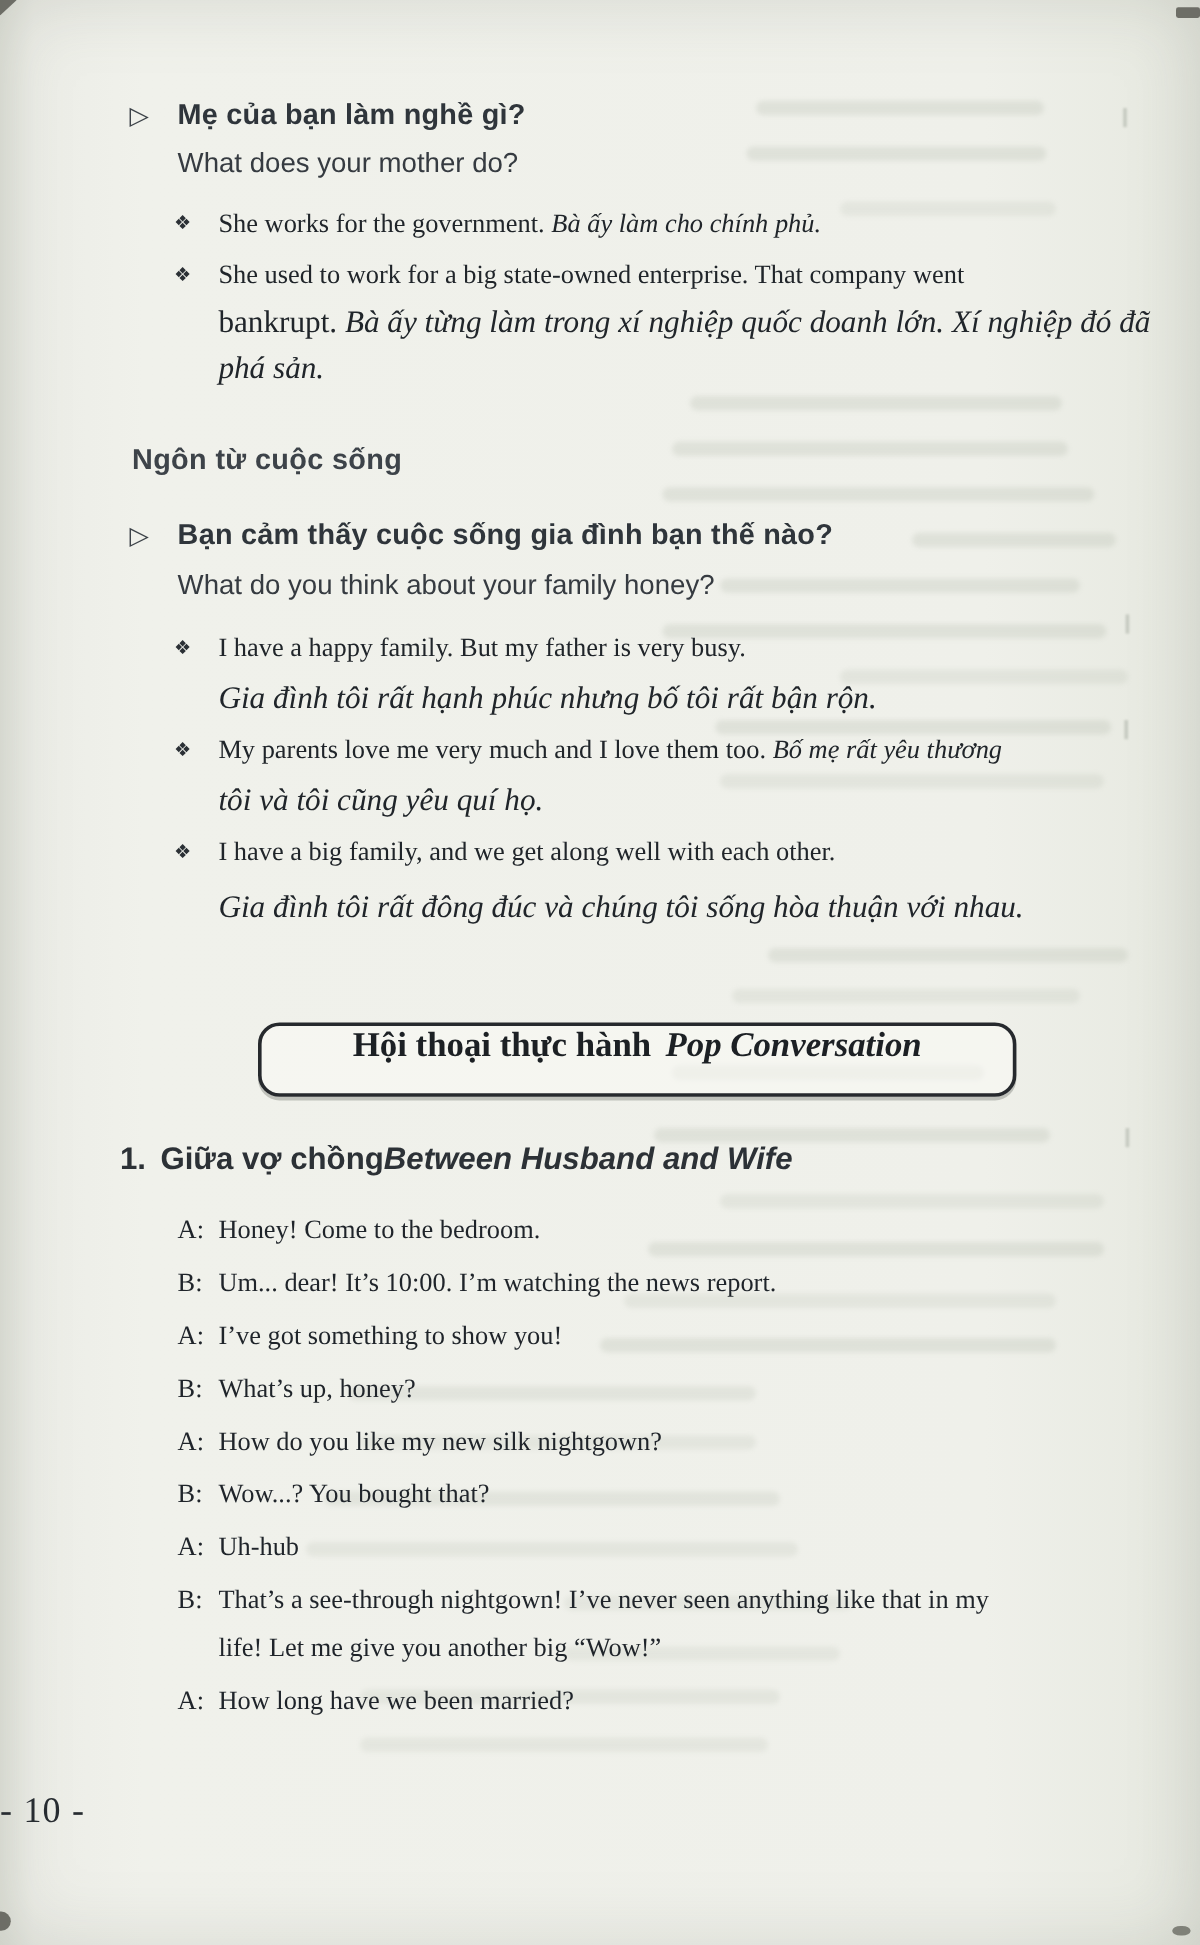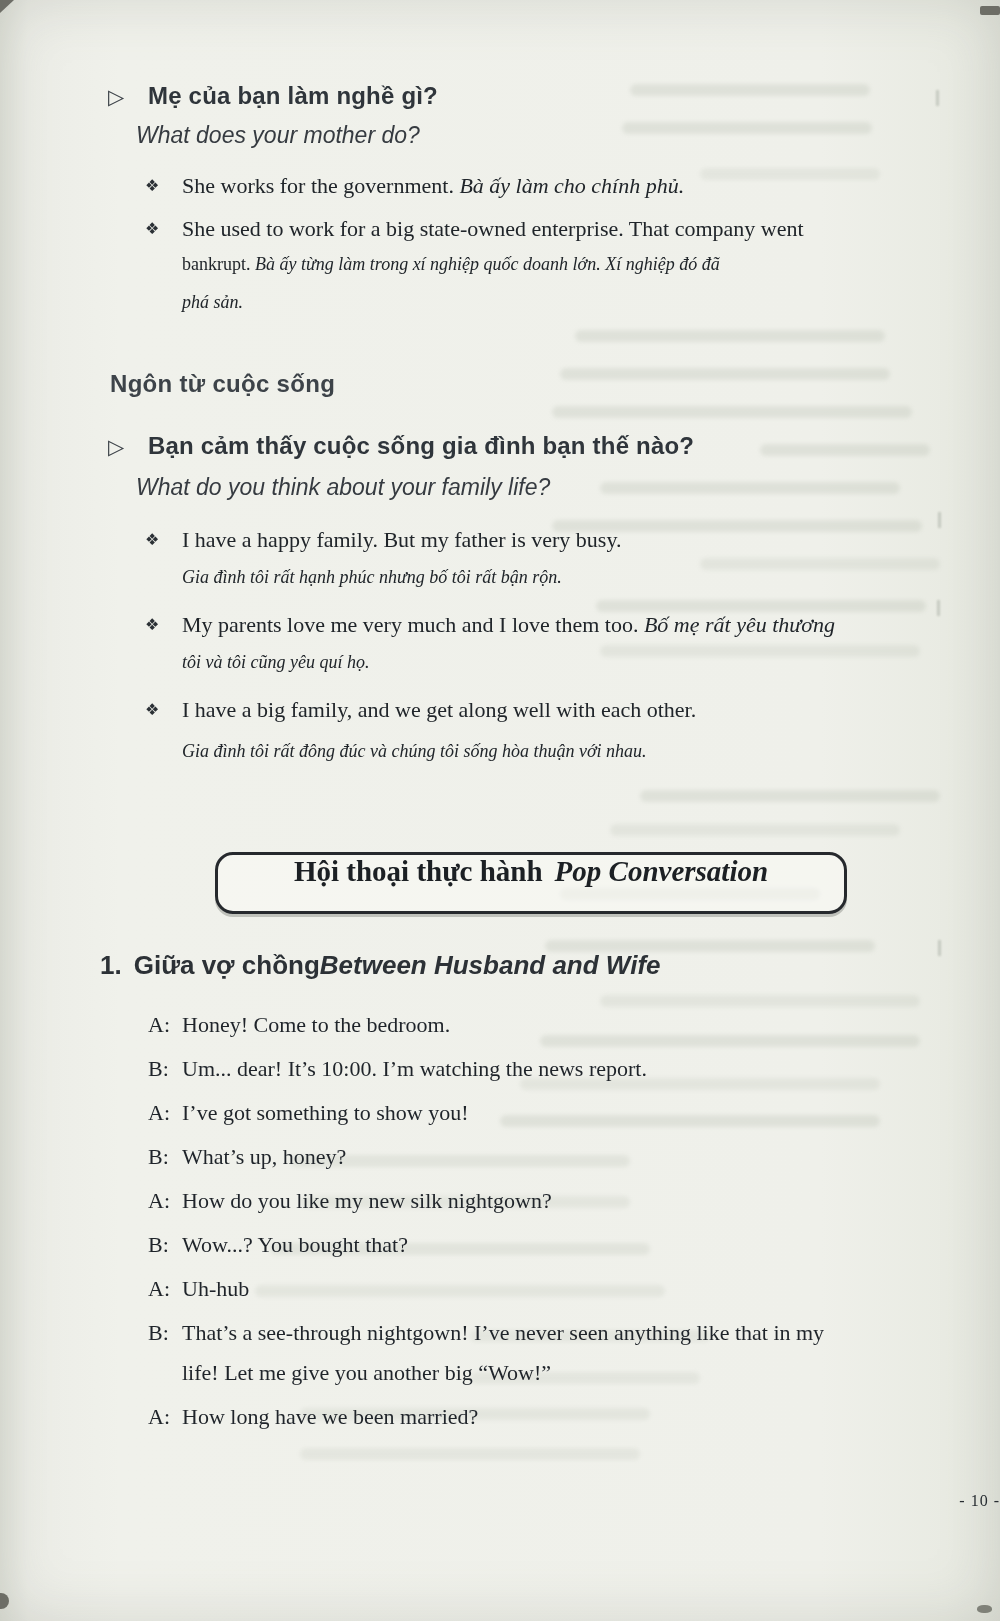--- a/index.html
+++ b/index.html
@@ -16,44 +16,44 @@
   .vt { position:absolute; width:3px; height:16px; background:#868e82; opacity:.35; filter:blur(1px); }
   .corner { position:absolute; background:#5a5b53; opacity:.85; }
   .c-tl { top:0; left:0; width:14px; height:13px; clip-path:polygon(0 0,100% 0,0 100%); }
   .c-tr { top:6px; right:0; width:20px; height:9px; border-radius:2px; }
   .c-bl { bottom:12px; left:0; width:9px; height:16px; border-radius:0 8px 8px 0; }
   .c-br { bottom:8px; right:8px; width:15px; height:8px; border-radius:45%; opacity:.7; }
 
   .q-row { position:absolute; left:108px; white-space:nowrap; z-index:1; }
   .qmark { display:inline-block; width:40px; font-family:"DejaVu Sans",sans-serif; font-size:21px; color:#3c4248; }
   .qvi { font-family:"Liberation Sans","DejaVu Sans",sans-serif; font-weight:bold; font-size:24px; color:#2f353b; letter-spacing:.2px; }
-  .qen { position:absolute; left:136px; white-space:nowrap; font-family:"Liberation Sans","DejaVu Sans",sans-serif; font-style:italic; font-size:23px; color:#363b41; z-index:1; }
+  .qen { position:absolute; left:148px; white-space:nowrap; font-family:"Liberation Sans","DejaVu Sans",sans-serif; font-size:23px; color:#363b41; z-index:1; }
 
   .ans-row { position:absolute; left:145px; white-space:nowrap; font-size:22px; color:#20252a; z-index:1; }
   .bullet { display:inline-block; width:37px; font-family:"DejaVu Sans",sans-serif; font-size:16px; color:#2b3035; vertical-align:2px; }
   .vi { font-style:italic; }
-  .cont { position:absolute; left:182px; white-space:nowrap; font-size:18px; color:#20252a; z-index:1; }
+  .cont { position:absolute; left:182px; white-space:nowrap; font-size:26px; color:#20252a; z-index:1; }
 
   .h2 { position:absolute; left:110px; white-space:nowrap; font-family:"Liberation Sans","DejaVu Sans",sans-serif; font-weight:bold; font-size:24px; color:#3d4349; letter-spacing:.3px; z-index:1; }
 
   .banner { position:absolute; top:852px; left:215px; width:632px; height:62px; border:3px solid #26292d; border-radius:18px;
             background:rgba(252,252,248,.45); display:flex; justify-content:center;
             box-shadow:0 3px 0 rgba(70,72,66,.28); z-index:2; }
   .banner-vi { font-weight:bold; font-size:29px; color:#1c2024; }
   .banner-en { font-weight:bold; font-style:italic; font-size:29px; color:#1c2024; margin-left:12px; }
 
   .sech { position:absolute; top:950px; left:100px; white-space:nowrap; font-family:"Liberation Sans","DejaVu Sans",sans-serif;
           font-weight:bold; font-size:26px; color:#2c3136; z-index:1; }
   .sech .num { margin-right:12px; }
   .sech .en { font-style:italic; }
 
   .dlg { position:absolute; left:148px; white-space:nowrap; font-size:22px; color:#1f242a; z-index:1; }
   .spk { display:inline-block; width:34px; }
 
-  .pagenum { position:absolute; top:1492px; left:0; width:100%; text-align:right; font-size:16px; color:#272c31; letter-spacing:1px; z-index:1; }
+  .pagenum { position:absolute; top:1492px; left:0; width:100%; text-align:left; font-size:30px; color:#272c31; letter-spacing:1px; z-index:1; }
 </style>
 </head>
 <body>
 
 <div class="page">
 
   <div class="corner c-tl"></div>
   <div class="corner c-tr"></div>
   <div class="corner c-bl"></div>
   <div class="corner c-br"></div>
@@ -106,21 +106,21 @@
   <div class="cont" style="top:254px">
     <span>bankrupt. </span><span class="vi">Bà ấy từng làm trong xí nghiệp quốc doanh lớn. Xí nghiệp đó đã</span>
   </div>
   <div class="cont vi" style="top:292px">phá sản.</div>
 
   <div class="h2" style="top:370px">Ngôn từ cuộc sống</div>
 
   <div class="q-row" style="top:432px">
     <span class="qmark">▷</span><span class="qvi">Bạn cảm thấy cuộc sống gia đình bạn thế nào?</span>
   </div>
-  <div class="qen" style="top:474px">What do you think about your family life?</div>
+  <div class="qen" style="top:474px">What do you think about your family honey?</div>
 
   <div class="ans-row" style="top:527px">
     <span class="bullet">❖</span><span>I have a happy family. But my father is very busy.</span>
   </div>
   <div class="cont vi" style="top:567px">Gia đình tôi rất hạnh phúc nhưng bố tôi rất bận rộn.</div>
 
   <div class="ans-row" style="top:612px">
     <span class="bullet">❖</span><span>My parents love me very much and I love them too. </span><span class="vi">Bố mẹ rất yêu thương</span>
   </div>
   <div class="cont vi" style="top:652px">tôi và tôi cũng yêu quí họ.</div>

